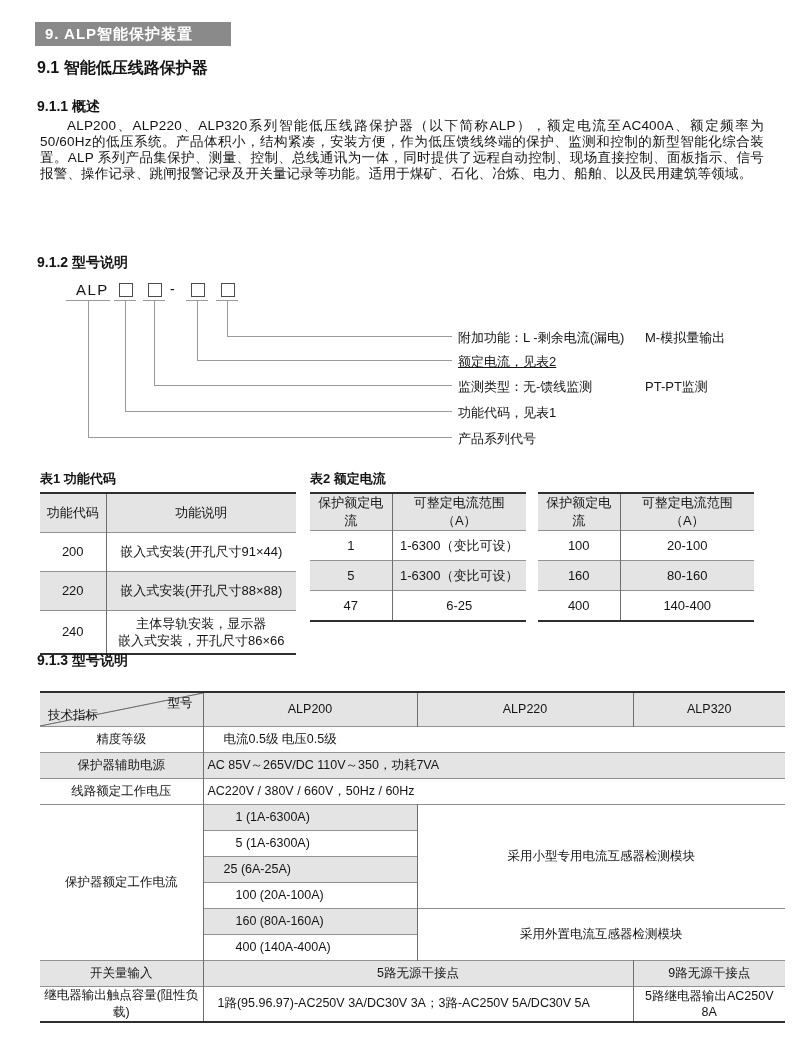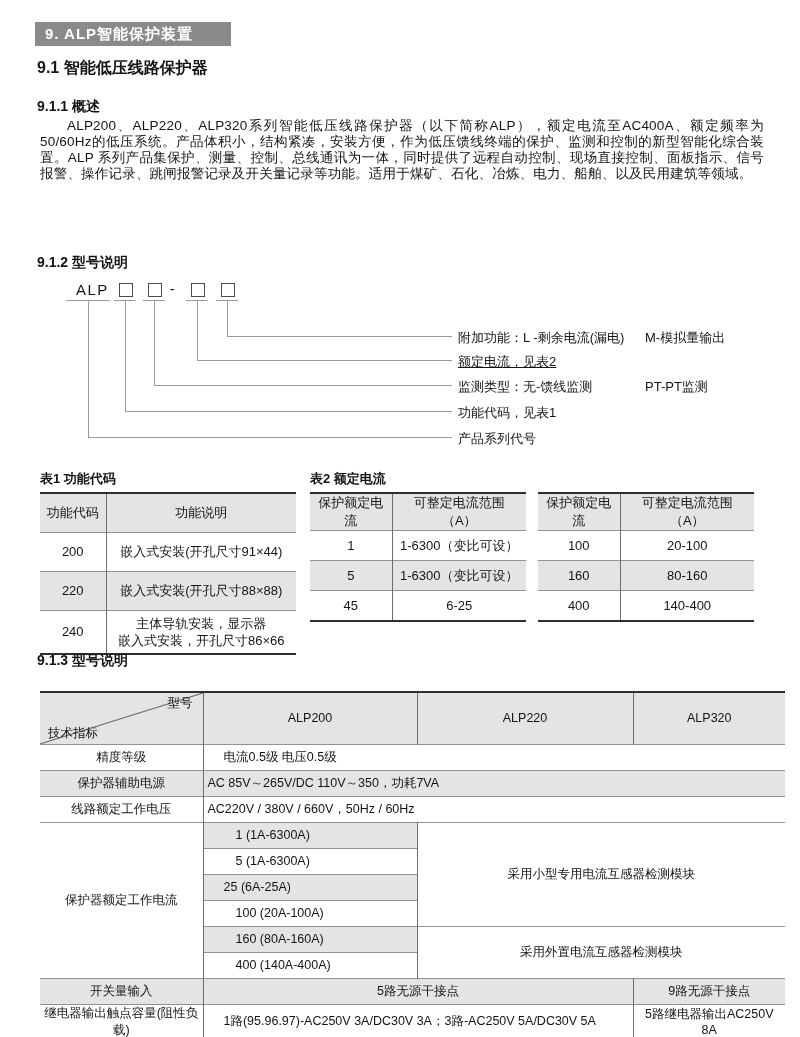--- a/index.html
+++ b/index.html
@@ -41,21 +41,21 @@
   .tbl-title{font-size:13px;font-weight:bold;}
   .t1{left:40px;top:492px;width:256px;}
   .t1 tr{height:39px;}
   .t1 tr.tall{height:44px;}
   .t2a{left:310px;top:492px;width:216px;}
   .t2b{left:538px;top:492px;width:216px;}
   .t2a tr,.t2b tr{height:30px;}
   
   .t3{left:40px;top:691px;width:745px;}
   .t3 tr{height:26px;}
-  .t3 tr.hd{height:52px;padding-left:10px;}
+  .t3 tr.hd{height:34px;padding-left:10px;}
   .t3 td{font-size:12.5px;}
   .corner{
     position:relative;
     background:
       linear-gradient(to bottom right,
         rgba(0,0,0,0) calc(50% - 1px), #777777 calc(50% - 0.2px),
         #777777 calc(50% + 0.2px), rgba(0,0,0,0) calc(50% + 1px)),
       #e4e4e4;
   }
   .corner .ct{position:absolute;top:2px;right:10px;font-size:12.5px;}
@@ -166,21 +166,21 @@
   <tbody>
     <tr>
       <td class="vr">1</td>
       <td>1-6300（变比可设）</td>
     </tr>
     <tr class="shade">
       <td class="vr">5</td>
       <td>1-6300（变比可设）</td>
     </tr>
     <tr>
-      <td class="vr">45</td>
+      <td class="vr">47</td>
       <td>6-25</td>
     </tr>
   </tbody>
 </table>
 <table class="t2b">
   <colgroup>
       <col style="width:82px;">
       <col style="width:134px;">
     </colgroup>
   <thead>
@@ -257,17 +257,17 @@
     <tr>
       <td class="vr" style="text-align:left;padding-left:32px;">400 (140A-400A)</td>
     </tr>
     <tr class="shade">
       <td class="vr">开关量输入</td>
       <td class="vr" colspan="2">5路无源干接点</td>
       <td>9路无源干接点</td>
     </tr>
     <tr>
       <td class="vr small">继电器输出触点容量(阻性负载)</td>
-      <td class="vr" colspan="2" style="text-align:left;padding-left:20px;">1路(95.96.97)-AC250V 3A/DC30V 3A；3路-AC250V 5A/DC30V 5A</td>
+      <td class="vr" colspan="2" style="text-align:left;padding-left:14px;">1路(95.96.97)-AC250V 3A/DC30V 3A；3路-AC250V 5A/DC30V 5A</td>
       <td class="small">5路继电器输出AC250V 8A</td>
     </tr>
   </tbody>
 </table>
 
 </body></html>

